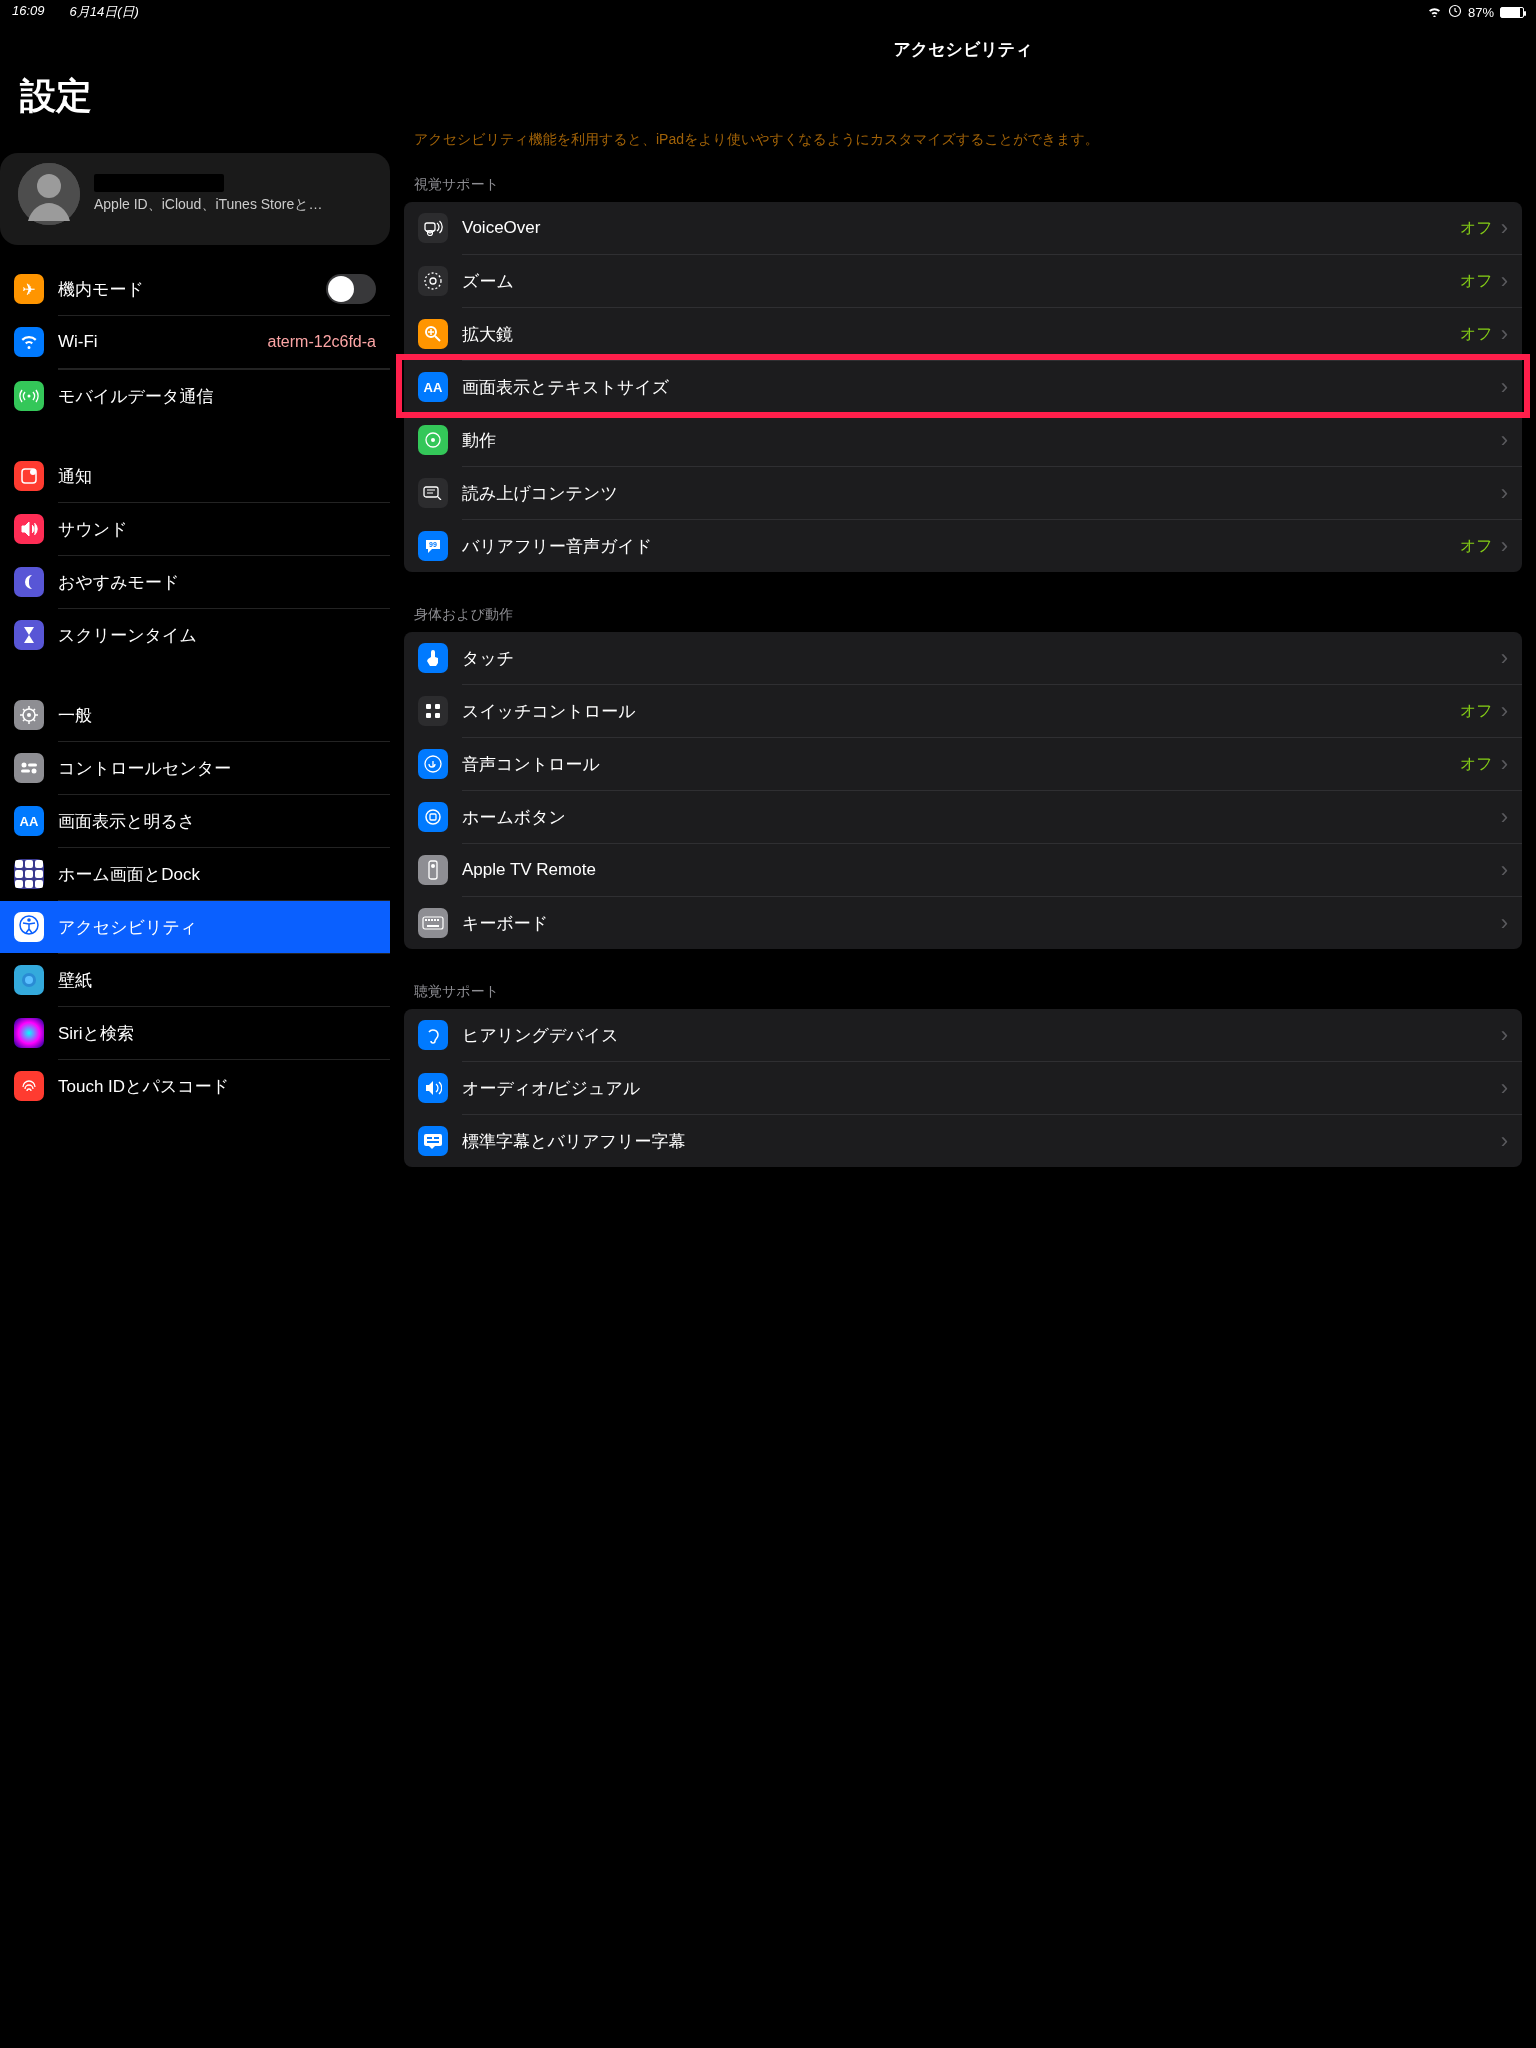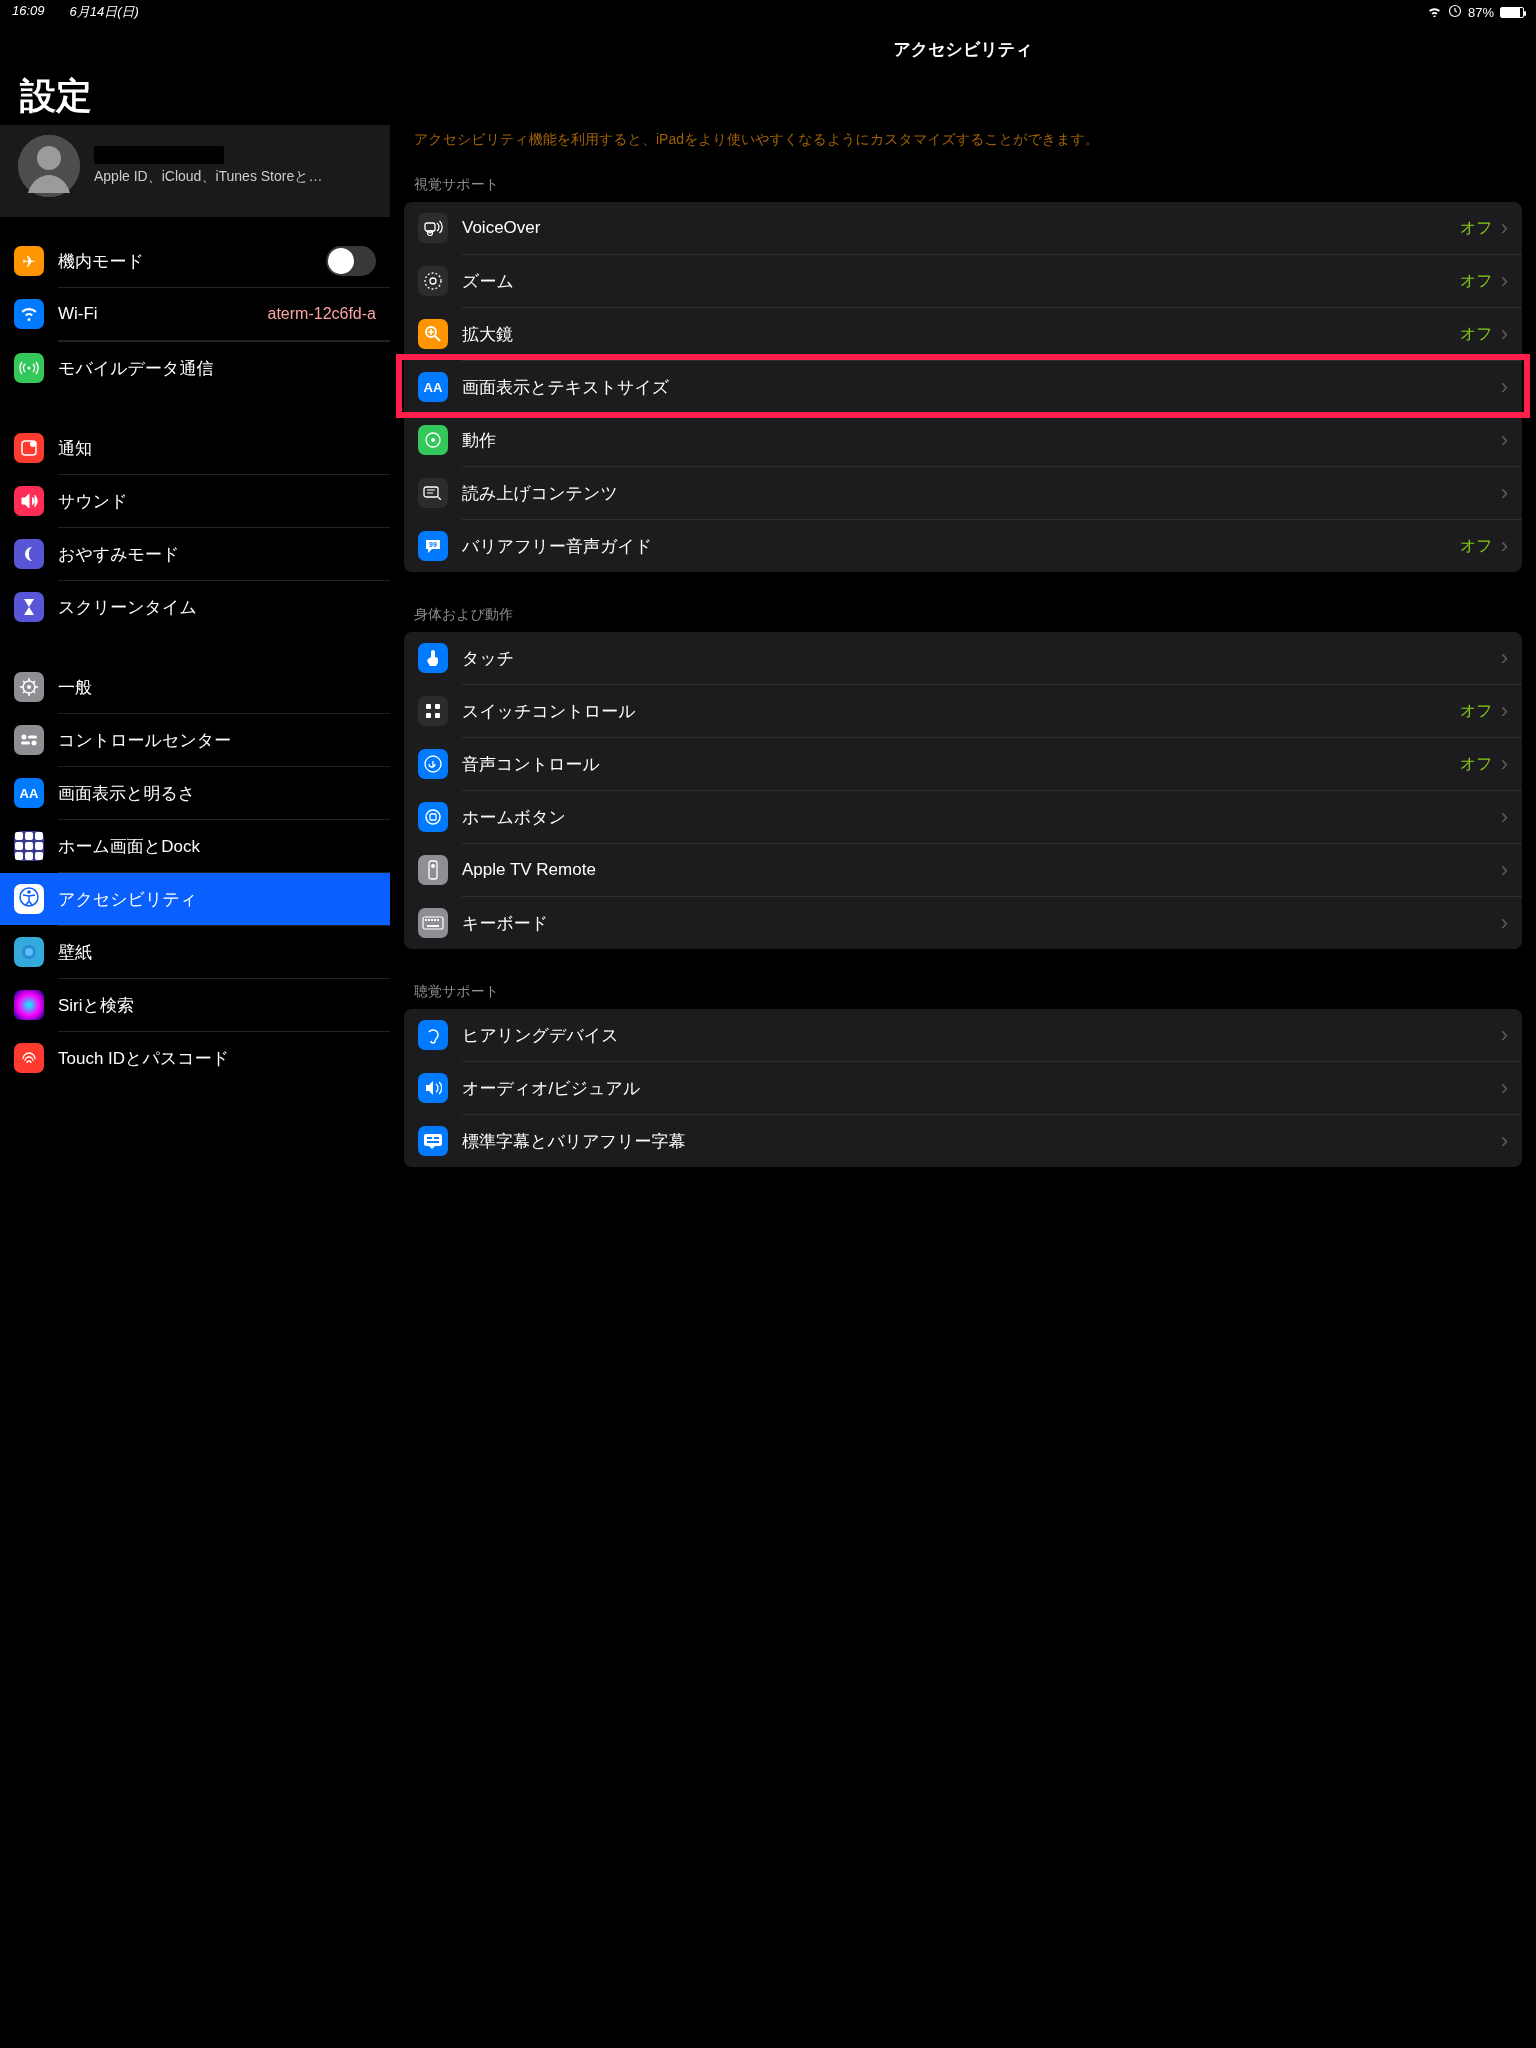--- a/index.html
+++ b/index.html
@@ -11,22 +11,22 @@
   .status-left { display:flex; gap:25px;font-style:italic;}
   .status-right { display:flex; gap:6px; align-items:center;}
   .battery { width:24px; height:11px; border:1px solid #fff; border-radius:2px; position:relative;}
   .battery::after{content:"";position:absolute;right:-3px;top:3px;width:2px;height:5px;background:#fff;border-radius:1px;}
   .battery i{display:block;width:87%;height:100%;background:#fff;}
 
   .wrap { display:flex; position:absolute; top:24px; left:0; right:0; bottom:0;}
 
   
   .sidebar { width: 390px; background:#000; overflow:hidden; }
-  .sidebar h1 { font-size:36px; font-weight:700; padding:48px 20px 4px;}
-  .profile { display:flex; align-items:center; gap:14px; padding:10px 18px 20px; background:#1a1a1a; }
+  .sidebar h1 { font-size:36px; font-weight:700; padding:48px 20px 32px;}
+  .profile { display:flex; align-items:center; gap:14px; padding:10px 18px 20px; background:#1a1a1a;border-radius:18px; }
   .avatar { width:62px; height:62px; border-radius:50%; background:#4d4d4d; display:flex; align-items:center; justify-content:center;}
   .avatar svg{width:62px;height:62px;}
   .profile-txt { font-size:14px; color:#ccc;}
   .profile-name { height:18px; width:130px; background:#000; border-radius:2px; margin-bottom:4px;}
 
   .group { margin-top:28px; background:#000;}
   .group.first{margin-top:18px;}
   .s-row { display:flex; align-items:center; height:52px; padding:0 14px;}
   .s-row .ico { width:30px; height:30px; border-radius:7px; display:flex; align-items:center; justify-content:center; margin-right:14px; font-size:16px; color:#fff; flex-shrink:0;}
   .s-row .lbl { font-size:17px; flex:1;}

